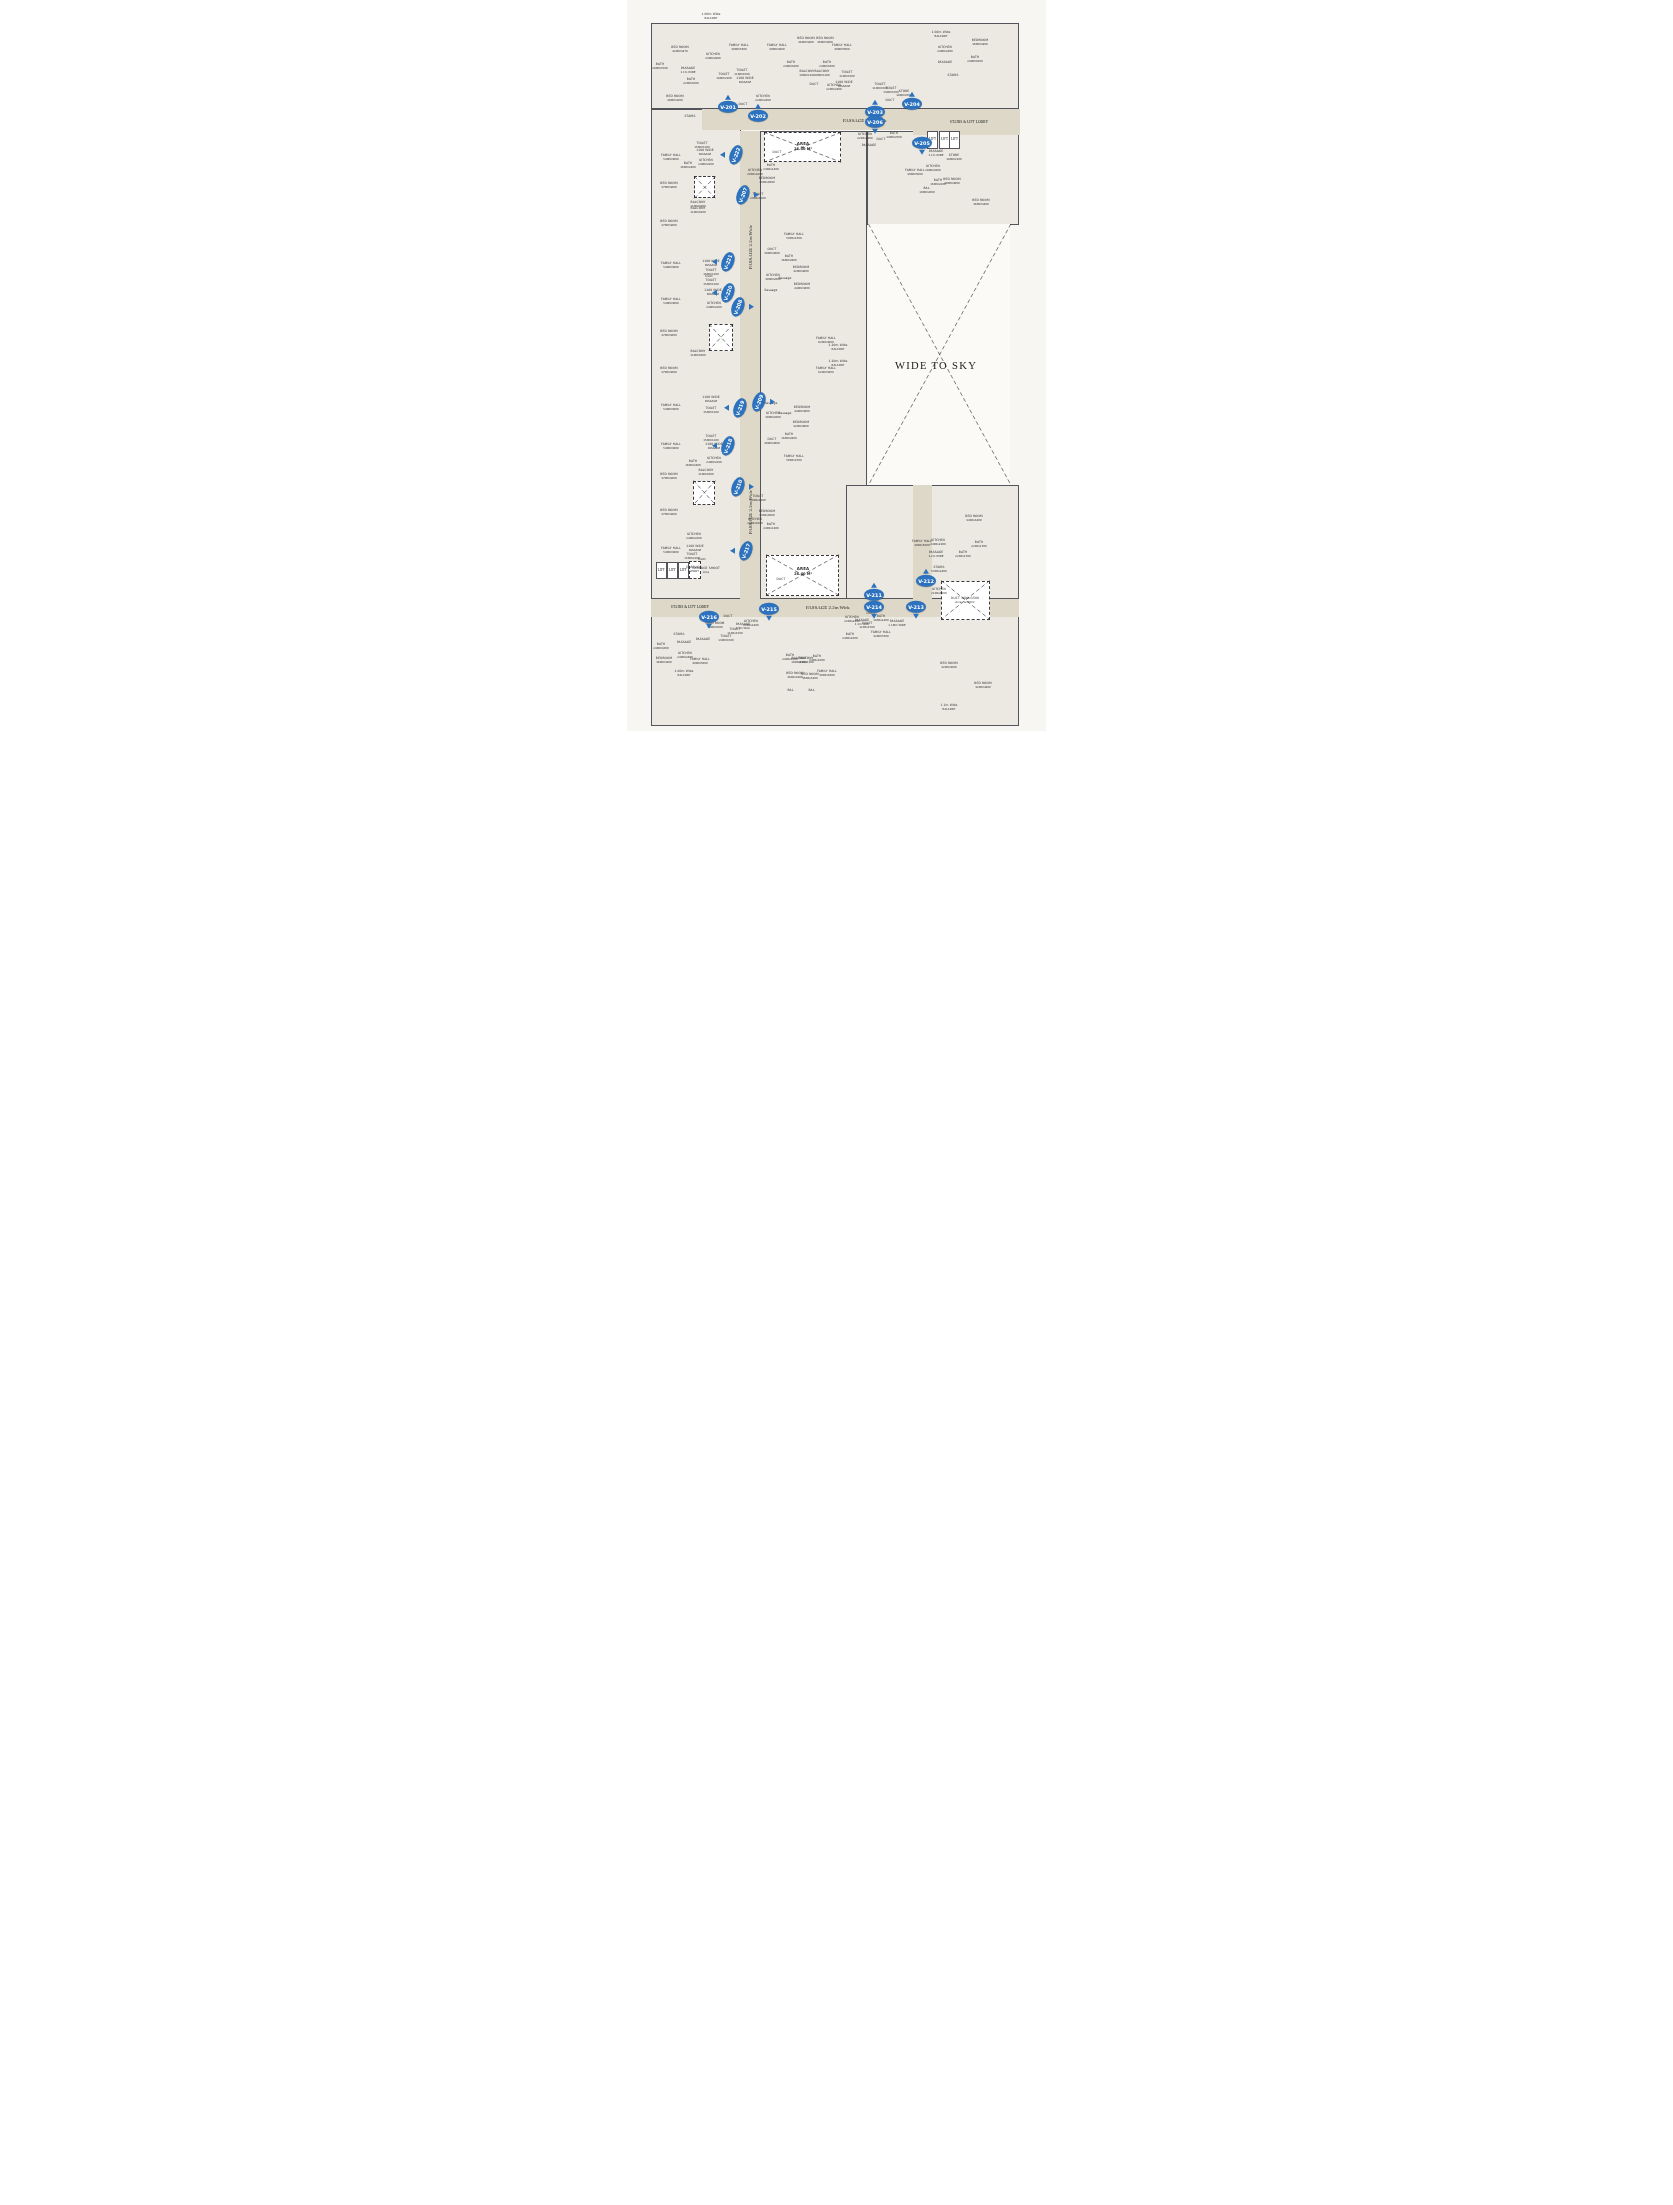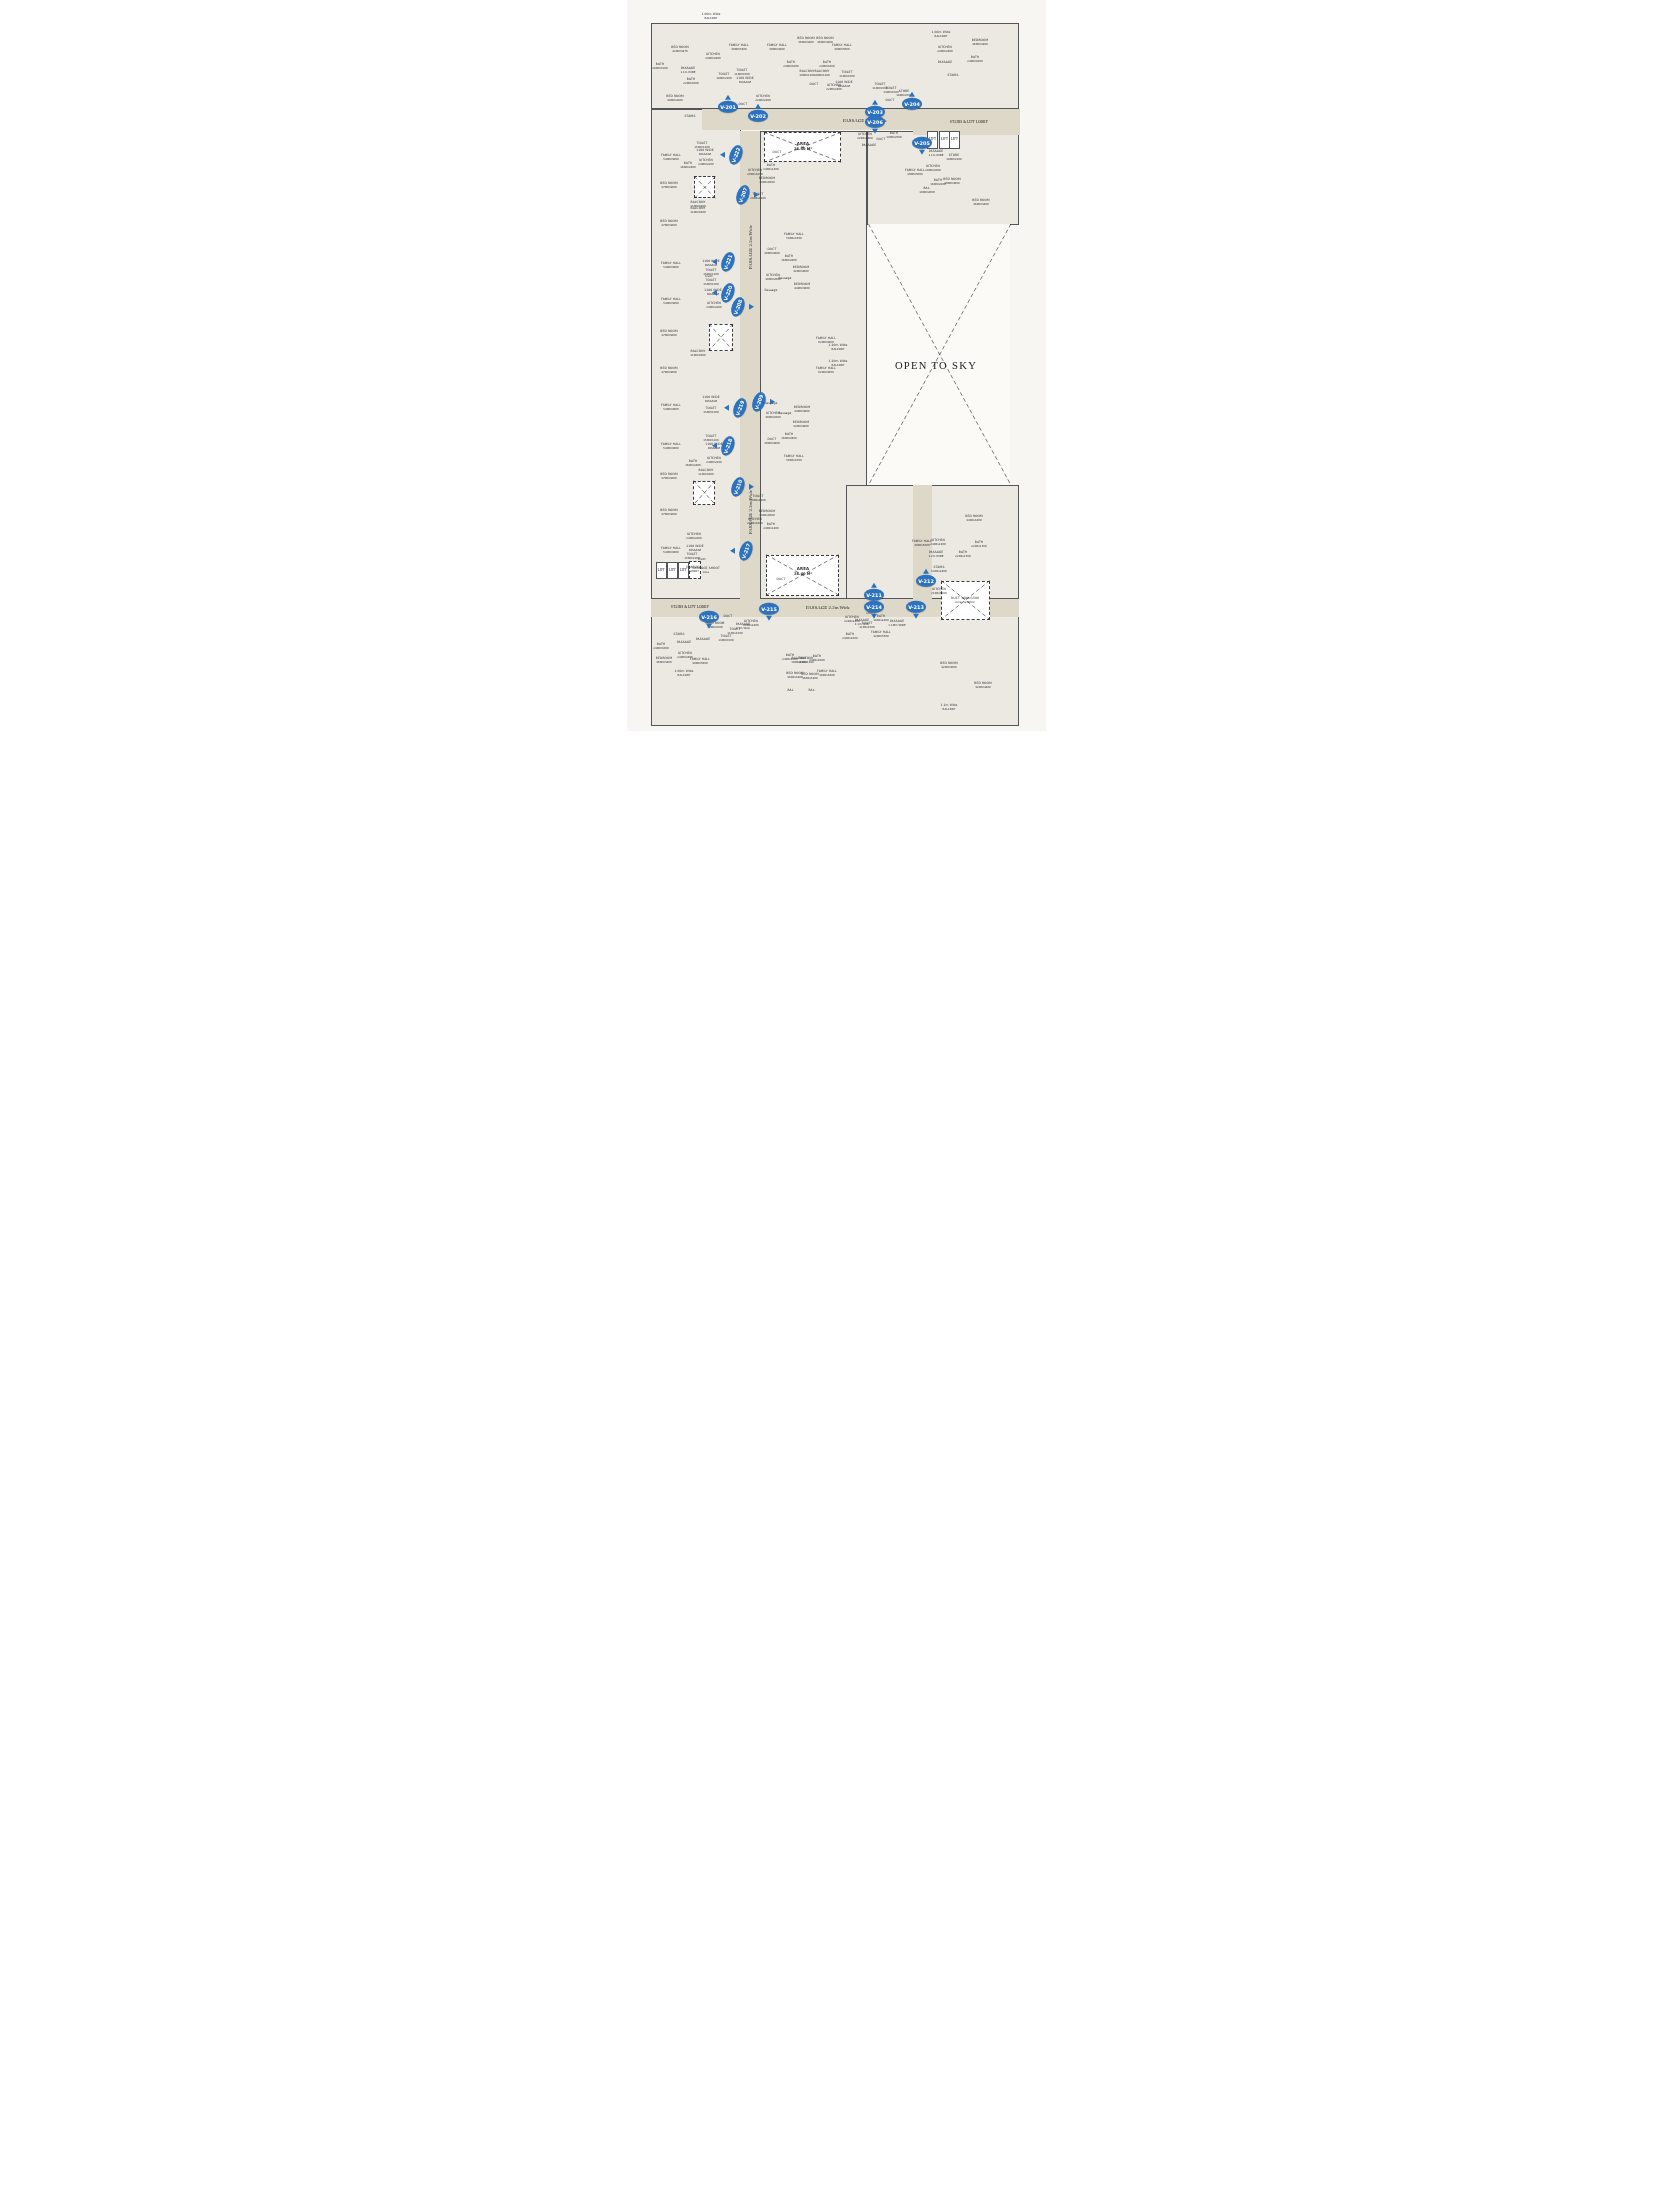--- a/index.html
+++ b/index.html
@@ -717,21 +717,21 @@
     </div>
     <div class="room" style="left: 154px; top: 580px;">
       <div class="rn">DUCT</div>
     </div>
     <div class="lab serif" style="left: 238px; top: 120px;">PASSAGE 2.2m Wide</div>
     <div class="lab serif-sm" style="left: 342px; top: 122px;">STAIRS &amp; LIFT LOBBY</div>
     <div class="lab serif rot" style="left: 123px; top: 247px;">PASSAGE 2.2m Wide</div>
     <div class="lab serif rot" style="left: 123px; top: 512px;">PASSAGE 2.2m Wide</div>
     <div class="lab serif" style="left: 201px; top: 607px;">PASSAGE 2.2m Wide</div>
     <div class="lab serif-sm" style="left: 63px; top: 607px;">STAIRS &amp; LIFT LOBBY</div>
-    <div class="lab serif-xl" style="left: 309px; top: 365px;">OPEN TO SKY</div>
+    <div class="lab serif-xl" style="left: 309px; top: 365px;">WIDE TO SKY</div>
     <div class="marker" style="left: 101px; top: 107px;">
       <div class="badge">V-201</div>
       <div class="arr up"></div>
     </div>
     <div class="marker" style="left: 131px; top: 116px;">
       <div class="badge">V-202</div>
       <div class="arr up"></div>
     </div>
     <div class="marker" style="left: 248px; top: 112px;">
       <div class="badge">V-203</div>

